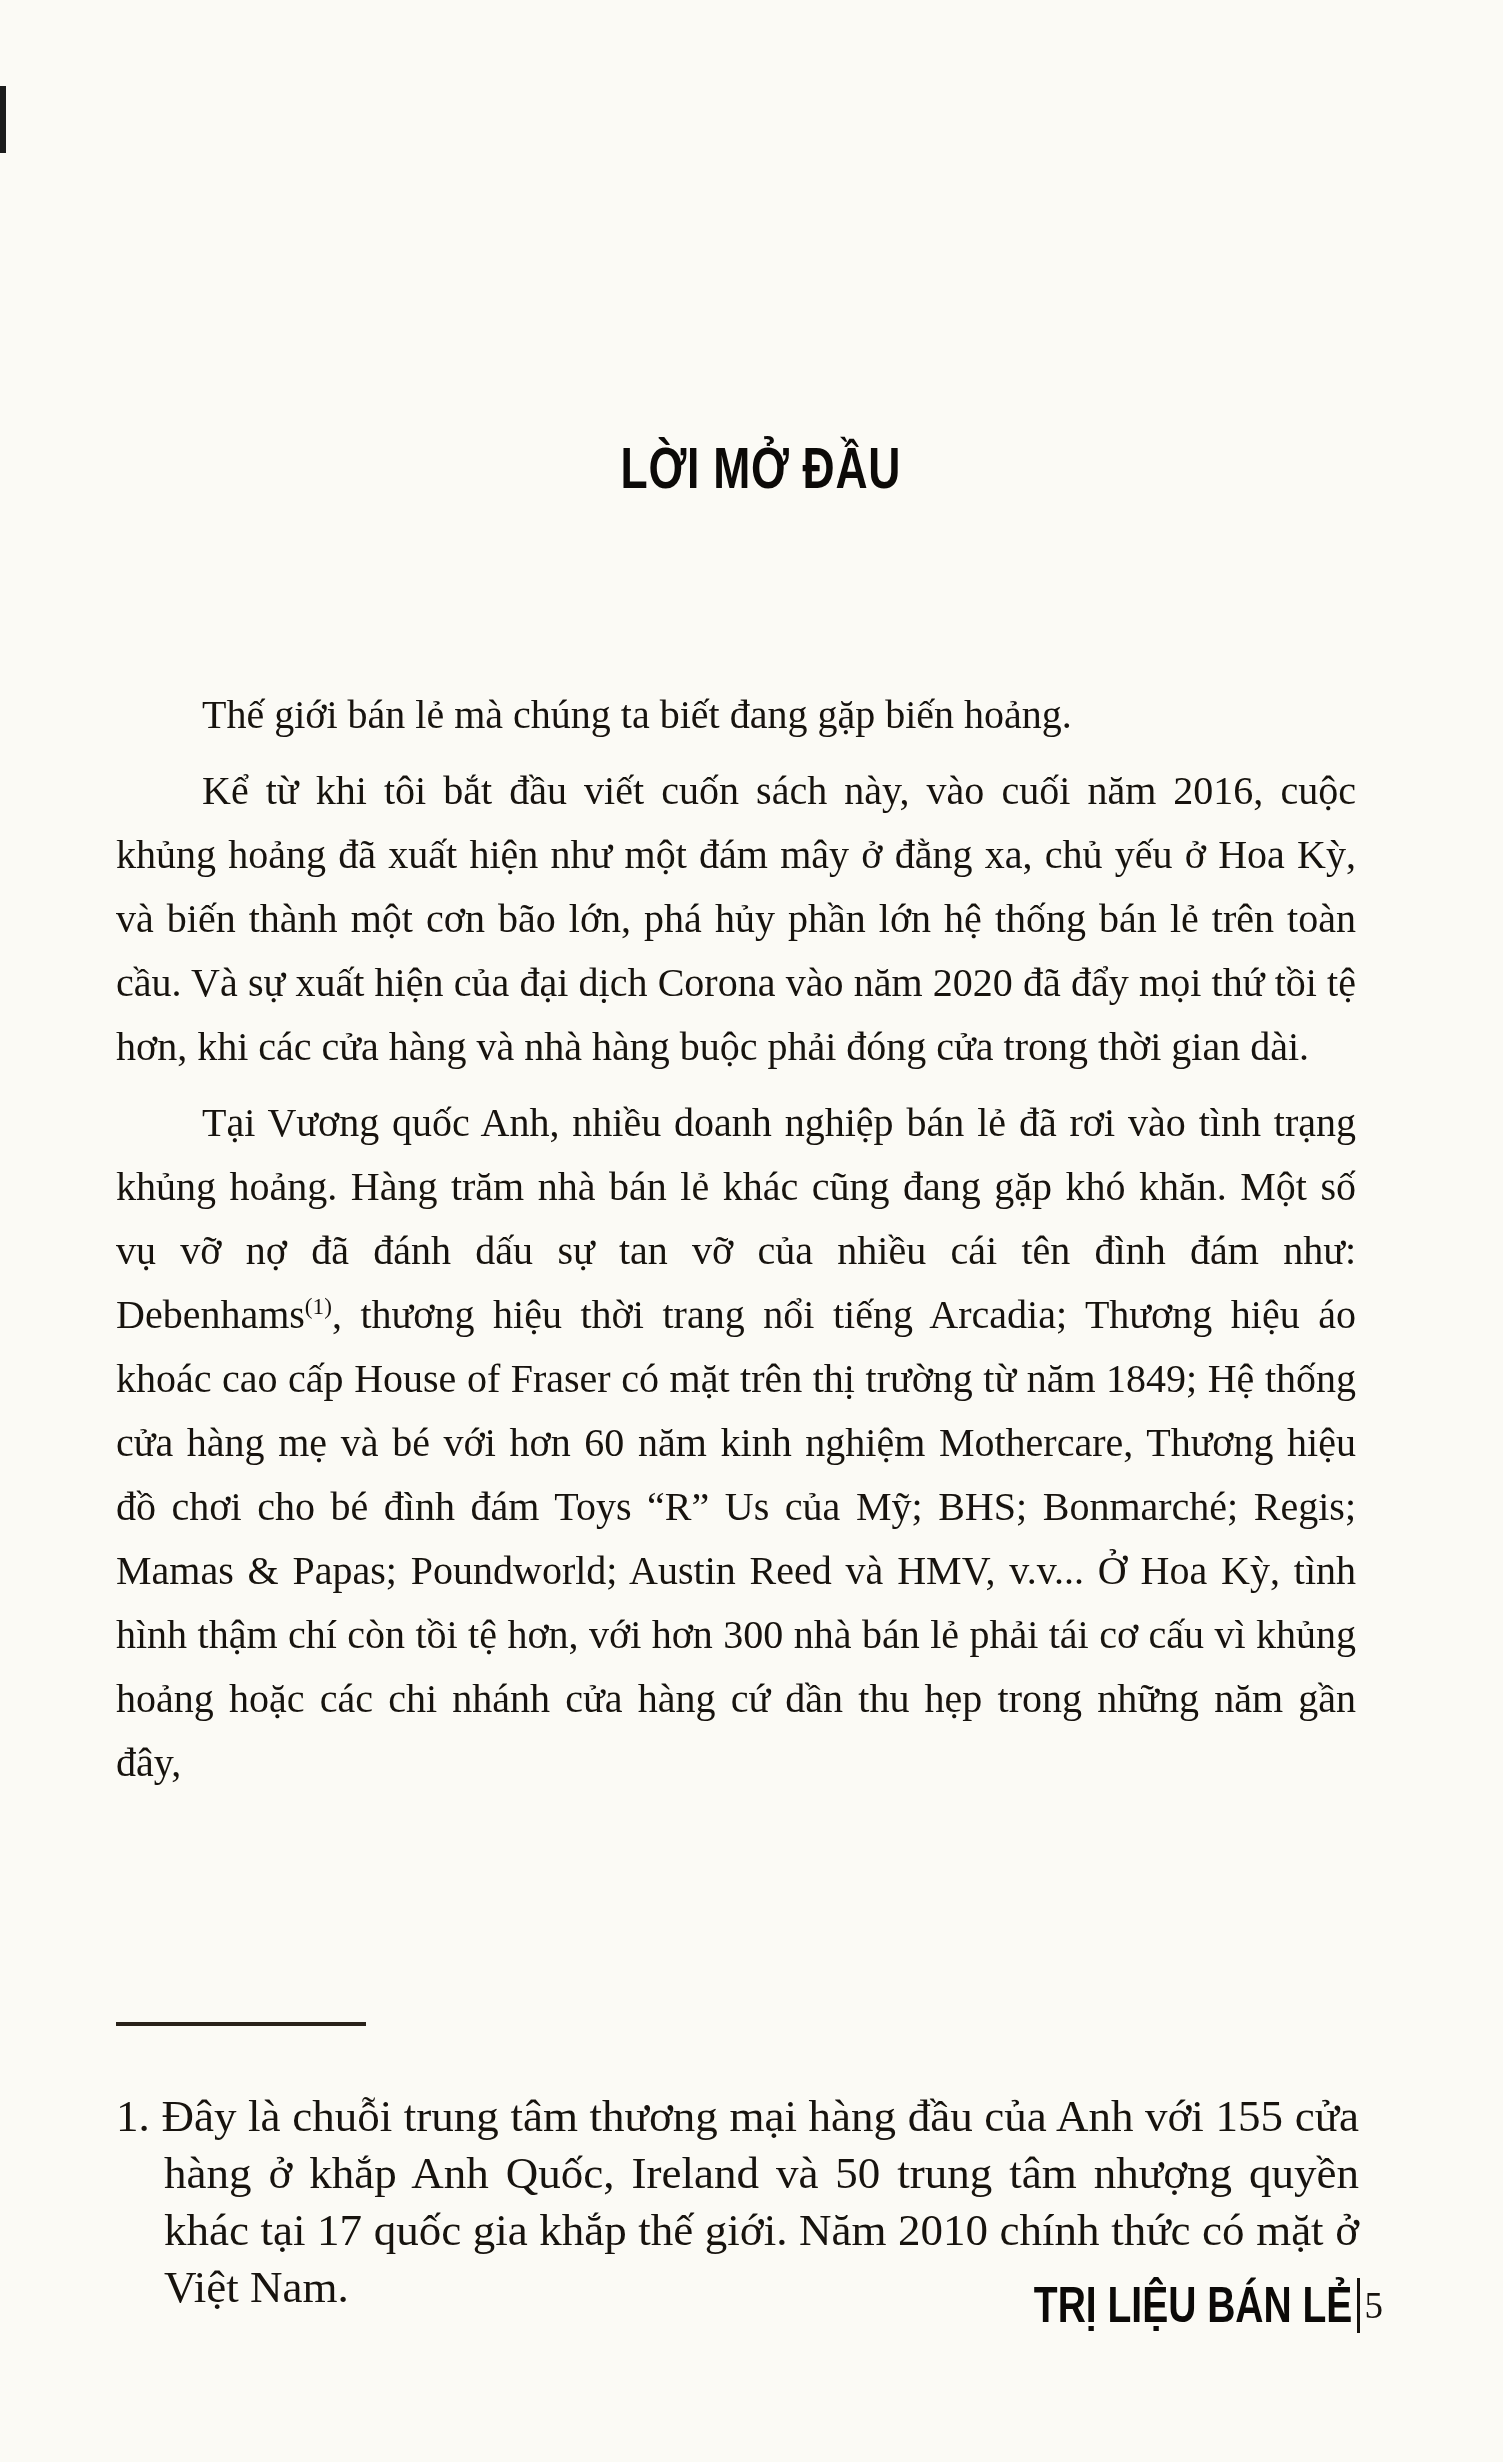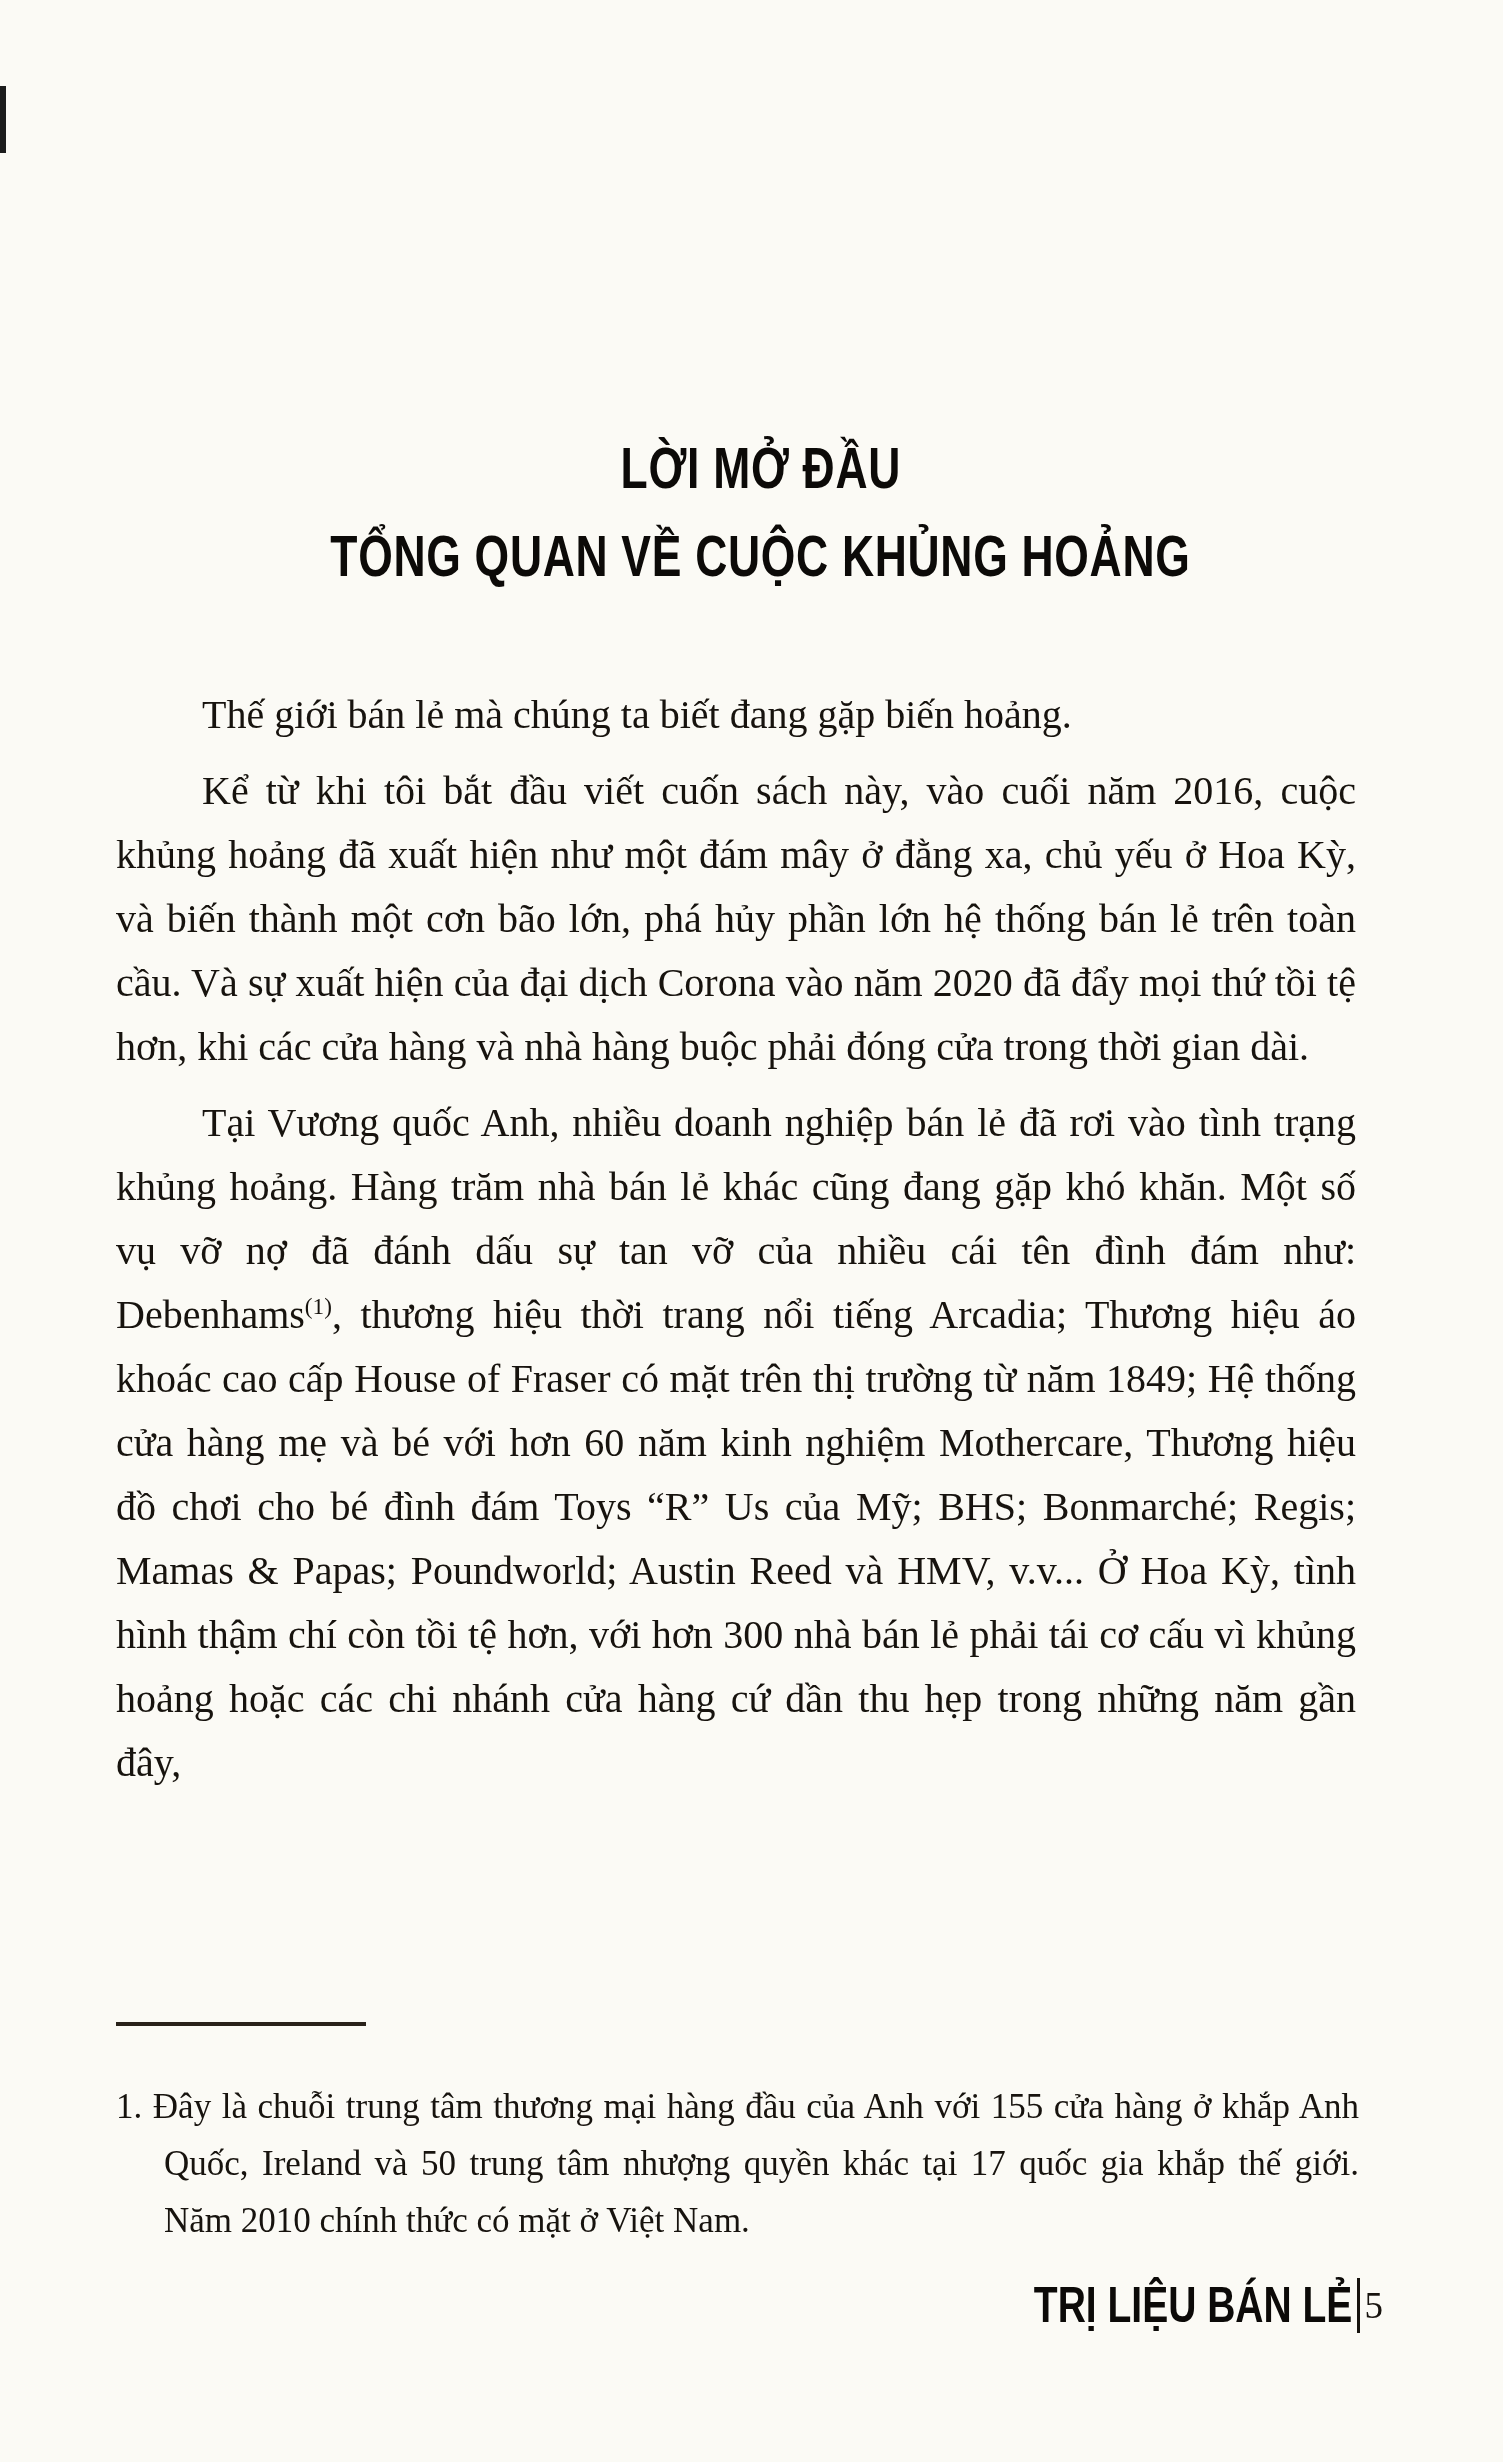--- a/index.html
+++ b/index.html
@@ -63,21 +63,21 @@
     width: 250px;
     height: 4.3px;
     background: #29221a;
   }
   .footnote {
     position: absolute;
     left: 116px;
     top: 2043px;
     width: 1243px;
     box-sizing: border-box;
-    font-size: 35px;
+    font-size: 45px;
     line-height: 57px;
     text-align: justify;
     padding-left: 48px;
     text-indent: -48px;
   }
   .footer {
     position: absolute;
     top: 2276px;
     right: 120px;
     display: flex;
@@ -106,21 +106,20 @@
 </style>
 </head>
 <body>
 
 <div class="page">
 
   <div class="scan-artifact"></div>
 
   <div class="heading">
     <span class="heading-line"><span class="squeeze">LỜI MỞ ĐẦU</span></span>
-    <span class="heading-line"><span class="squeeze">TỔNG QUAN VỀ CUỘC KHỦNG HOẢNG</span></span>
   </div>
 
   <div class="body-text">
     <p>Thế giới bán lẻ mà chúng ta biết đang gặp biến hoảng.</p>
     <p>Kể từ khi tôi bắt đầu viết cuốn sách này, vào cuối năm 2016, cuộc khủng hoảng đã xuất hiện như một đám mây ở đằng xa, chủ yếu ở Hoa Kỳ, và biến thành một cơn bão lớn, phá hủy phần lớn hệ thống bán lẻ trên toàn cầu. Và sự xuất hiện của đại dịch Corona vào năm 2020 đã đẩy mọi thứ tồi tệ hơn, khi các cửa hàng và nhà hàng buộc phải đóng cửa trong thời gian dài.</p>
     <p><span>Tại Vương quốc Anh, nhiều doanh nghiệp bán lẻ đã rơi vào tình trạng khủng hoảng. Hàng trăm nhà bán lẻ khác cũng đang gặp khó khăn. Một số vụ vỡ nợ đã đánh dấu sự tan vỡ của nhiều cái tên đình đám như: Debenhams</span><sup>(1)</sup><span>, thương hiệu thời trang nổi tiếng Arcadia; Thương hiệu áo khoác cao cấp House of Fraser có mặt trên thị trường từ năm 1849; Hệ thống cửa hàng mẹ và bé với hơn 60 năm kinh nghiệm Mothercare, Thương hiệu đồ chơi cho bé đình đám Toys “R” Us của Mỹ; BHS; Bonmarché; Regis; Mamas &amp; Papas; Poundworld; Austin Reed và HMV, v.v... Ở Hoa Kỳ, tình hình thậm chí còn tồi tệ hơn, với hơn 300 nhà bán lẻ phải tái cơ cấu vì khủng hoảng hoặc các chi nhánh cửa hàng cứ dần thu hẹp trong những năm gần đây,</span></p>
   </div>
 
   <div class="footnote-rule"></div>
 

